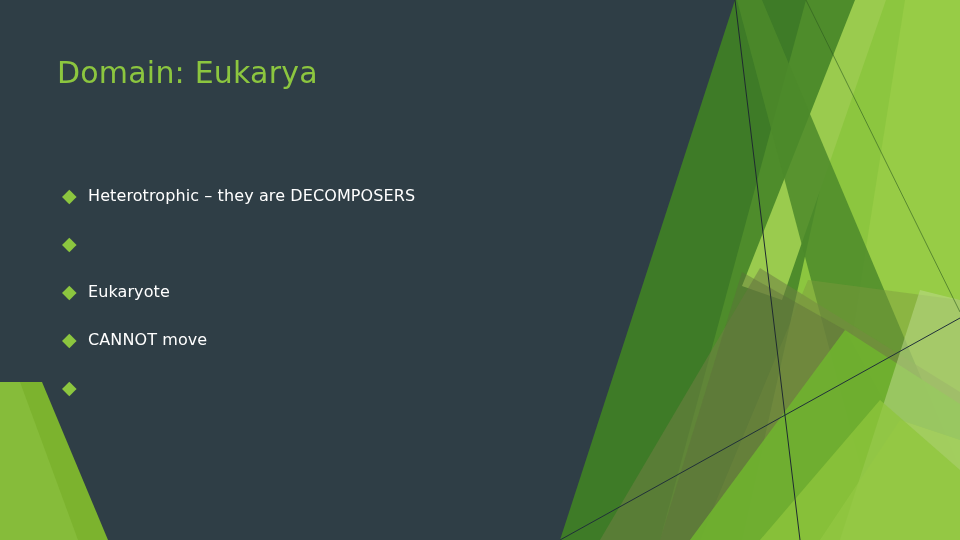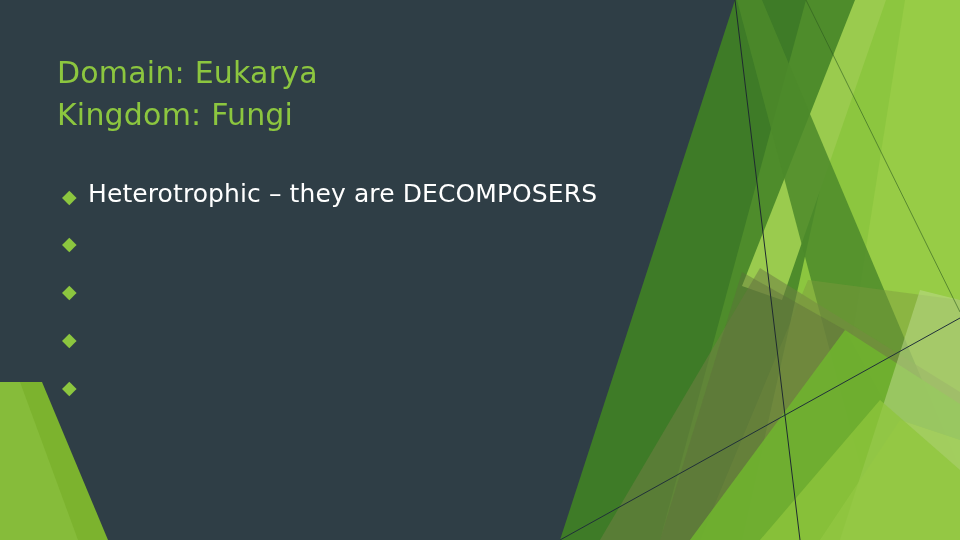--- a/index.html
+++ b/index.html
@@ -58,21 +58,21 @@
     color: #8CC63F;
     font-size: 19px;
     line-height: 48px;
     text-align: left;
     position: relative;
     top: 1px;
   }
   .bullet-text {
     flex: 0 1 auto;
     color: #FFFFFF;
-    font-size: 25px;
+    font-size: 16px;
     line-height: 48px;
     white-space: nowrap;
     letter-spacing: 0.1px;
   }
 </style>
 </head>
 <body>
 
 <div id="slide">
 
@@ -102,40 +102,41 @@
 
     <polyline points="735,0 800,540" fill="none" stroke="#1E2A30" stroke-width="1"></polyline>
     <polyline points="960,318 560,540" fill="none" stroke="#20303A" stroke-width="1"></polyline>
     <polyline points="806,0 960,312" fill="none" stroke="#2E5B20" stroke-width="1" opacity="0.6"></polyline>
   </svg>
 
   <div id="content">
 
     <div class="title-block">
       <div class="title-line">Domain: Eukarya</div>
-      <div class="title-line">Kingdom: Fungi</div>
     </div>
 
     <div class="body-block">
 
       <div class="bullet-row">
         <span class="bullet-mark">◆</span>
         <span class="bullet-text">Heterotrophic – they are DECOMPOSERS</span>
       </div>
 
       <div class="bullet-row">
         <span class="bullet-mark">◆</span>
       </div>
 
       <div class="bullet-row">
         <span class="bullet-mark">◆</span>
+        <span class="bullet-text">Eukaryote</span>
       </div>
 
       <div class="bullet-row">
         <span class="bullet-mark">◆</span>
+        <span class="bullet-text">CANNOT move</span>
       </div>
 
       <div class="bullet-row">
         <span class="bullet-mark">◆</span>
       </div>
 
     </div>
   </div>
 </div>
 

